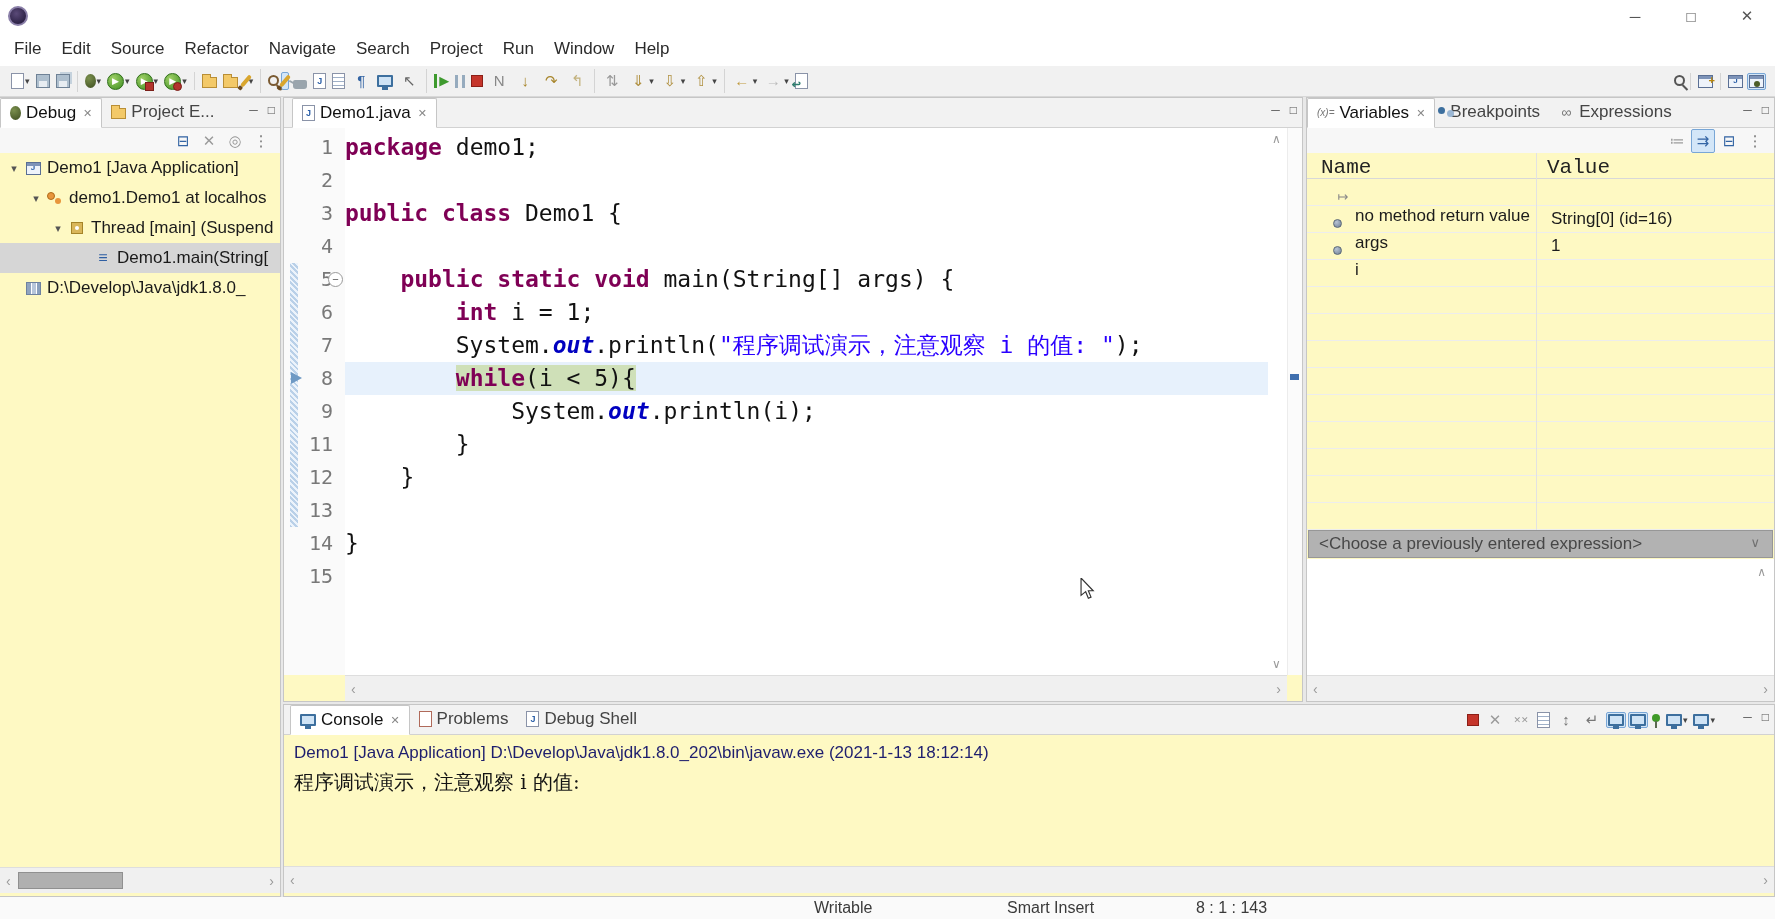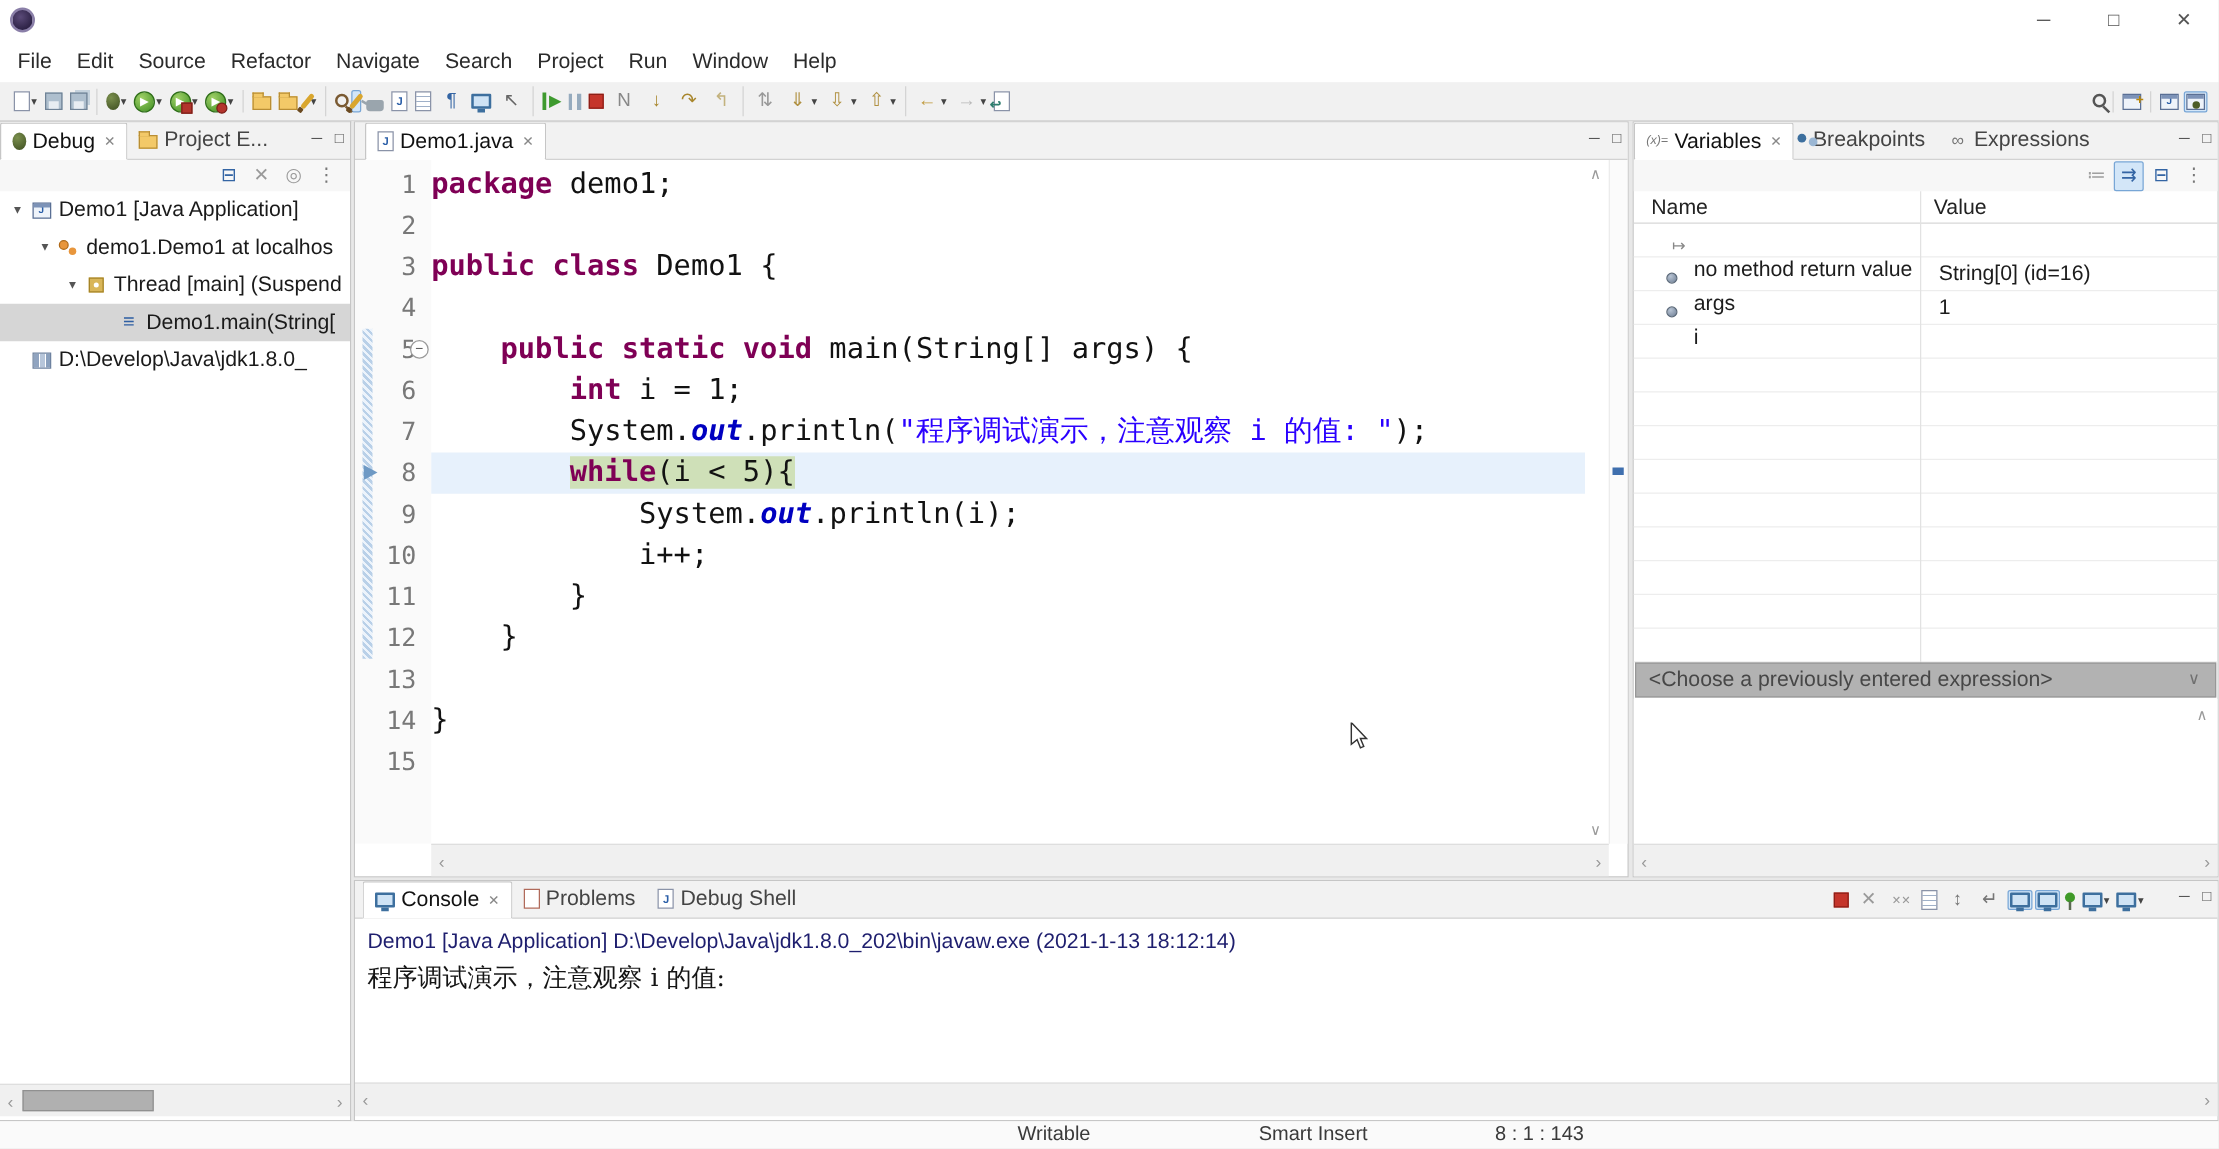--- a/index.html
+++ b/index.html
@@ -70,21 +70,21 @@
 .k-books { width:15px; height:13px; background:linear-gradient(90deg, #90a4c0 0 4px, #fff 4px 5px, #b7c6da 5px 9px, #fff 9px 10px, #8aa0bd 10px 15px); border:1px solid #6e82a0; }
 .k-gears { width:8px; height:8px; border-radius:50%; background:#e8963c; border:1px solid #b06a18; box-shadow:7px 5px 0 -1px #e8963c; margin:-5px 8px 0 0; }
 .k-threadicon { width:12px; height:12px; background:#d9b659; border:1px solid #a58428; position:relative; }
 .k-threadicon::after { content:""; position:absolute; left:3px; top:3px; width:4px; height:4px; background:#fff; border-radius:50%; }
 .k-frame { color:#2f5fa3; font-weight:bold; font-size:16px; }
 .k-vardot { width:9px; height:9px; border-radius:50%; background:radial-gradient(circle at 35% 30%, #b8c4d4, #6f7f95); border:1px solid #5a6878; }
 .k-returnarrow { color:#888; font-size:13px; }
 .k-varstabicon { font-size:10px; color:#777; font-style:italic; width:auto; }
 
 
-.panel { position:absolute; background:#ffffff; border:1px solid #c6c6c6; }
+.panel { position:absolute; background:#fef9c3; border:1px solid #c6c6c6; }
 .tabstrip { position:absolute; left:0; top:0; right:0; height:30px; background:#f2f2f2;
   border-bottom:1px solid #d2d2d2; display:flex; align-items:flex-end; }
 .tab { display:flex; align-items:center; height:30px; padding:0 9px; font-size:17px; color:#444;
   white-space:nowrap; }
 .tab.active { background:#fff; border:1px solid #c6c6c6; border-bottom:1px solid #fff;
   margin-bottom:-1px; border-radius:2px 2px 0 0; color:#111; }
 .tab .ic { margin-right:5px; }
 .tab-close { font-size:11px; color:#888; margin-left:7px; }
 .minmax { position:absolute; right:5px; top:5px; display:flex; gap:10px; font-size:12px; color:#555; }
 .viewbar { position:absolute; left:0; top:30px; right:0; height:25px; background:#f7f7f7;
@@ -131,21 +131,21 @@
   border-radius:50%; background:#fff; color:#555; font-size:11px; line-height:13px; text-align:center; z-index:3; }
 .overview { position:absolute; right:0; top:30px; bottom:26px; width:15px; background:#fbfbfb; border-left:1px solid #ececec; }
 .ov-marker { position:absolute; right:3px; top:246px; width:9px; height:6px; background:#3f6fae; }
 .vscroll { position:absolute; right:15px; top:30px; bottom:26px; width:19px; background:#fff; }
 #editor-hscroll { right:15px; }
 
 
 #vars-panel { left:1306px; top:97px; width:469px; height:605px; }
 #vars-table { position:absolute; left:0; top:55px; right:0; }
 .vhead { position:relative; height:26px; border-bottom:1px solid #d8d8d8; }
-.vhead span { position:absolute; top:3px; font-size:17px; color:#222; }
+.vhead span { position:absolute; top:3px; font-size:21px; color:#222;font-family:Liberation Mono, monospace; }
 .vrow { position:relative; height:27px; border-bottom:1px solid #ededed; }
 .vrow .vicon { position:absolute; left:26px; top:8px; }
 .vrow .vname { position:absolute; left:48px; top:3px; width:178px; font-size:17px; color:#1c1c1c;
   white-space:nowrap; overflow:hidden;margin-top:24px; }
 .vrow .vvalue { position:absolute; left:244px; top:3px; font-size:17px; color:#1c1c1c; white-space:nowrap; }
 .coldiv { position:absolute; left:229px; top:55px; height:378px; width:1px; background:#e2e2e2; }
 #expr-combo { position:absolute; left:1px; right:1px; top:432px; height:28px; background:#b2b2b2;
   border:1px solid #979797; }
 #expr-combo .ctext { position:absolute; left:10px; top:3px; font-size:17px; color:#474747; }
 #expr-combo .caret { position:absolute; right:12px; top:4px; color:#707070; font-size:13px; }
@@ -466,24 +466,20 @@
           </div>
           <div class="cl cur">
             <span class="ln">8</span>
             <span class="code"><span class="seg-pl">        </span><span class="ipline"><span class="seg-kw">while</span><span class="seg-pl">(i &lt; 5){</span></span></span>
           </div>
           <div class="cl">
             <span class="ln">9</span>
             <span class="code"><span class="seg-pl">            System.</span><span class="seg-fld">out</span><span class="seg-pl">.println(i);</span></span>
           </div>
           <div class="cl">
-            <span class="ln">10</span>
-            <span class="code"><span class="seg-pl">            i++;</span></span>
-          </div>
-          <div class="cl">
             <span class="ln">11</span>
             <span class="code"><span class="seg-pl">        }</span></span>
           </div>
           <div class="cl">
             <span class="ln">12</span>
             <span class="code"><span class="seg-pl">    }</span></span>
           </div>
           <div class="cl">
             <span class="ln">13</span>
             <span class="code"></span>

